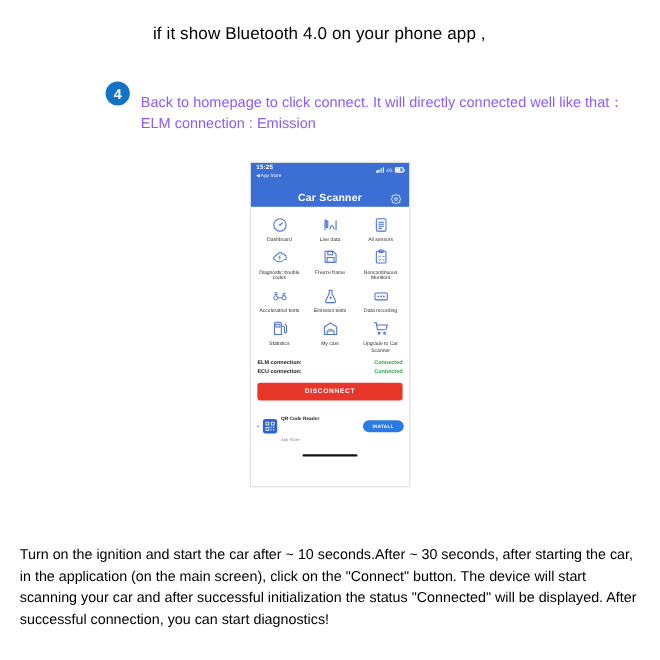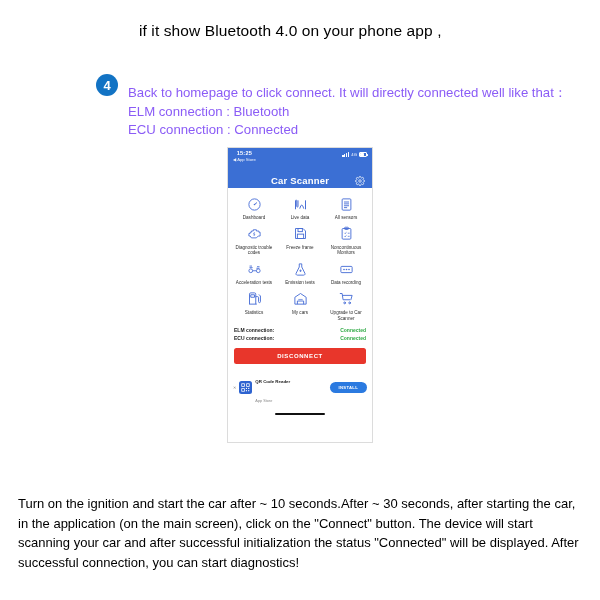--- a/index.html
+++ b/index.html
@@ -74,21 +74,20 @@
     border: 1px solid #dcdcdc;
     box-sizing: border-box;
     overflow: hidden;
   }
 
   .phone-header {
     background: #3b6fd4;
     color: #ffffff;
     height: 40px;
     position: relative;
-    text-align: center;
   }
   .status-bar {
     display: flex;
     justify-content: space-between;
     align-items: flex-start;
     padding: 2px 5px 0 5px;
     font-size: 5px;
   }
   .status-left { line-height: 1.25; }
   .status-time { font-size: 5.6px; font-weight: bold; letter-spacing: .2px; }
@@ -238,22 +237,21 @@
 <body>
 
 <div class="top-note">
   <div>if it show Bluetooth 4.0 on your phone app ,</div>
 </div>
 
 <div class="step-block">
   <div class="step-badge">4</div>
   <div class="step-text">
     <div>Back to homepage to click connect.  It will directly connected well like that：</div>
-    <div>ELM connection : Bluetooth</div>
-    <div>ECU connection : Connected</div>
+    <div>ELM connection : Emission</div>
   </div>
 </div>
 
 <div class="phone">
 
   <div class="phone-header">
     <div class="status-bar">
       <div class="status-left">
         <div class="status-time">15:25</div>
         <div class="status-store">◀ App Store</div>

